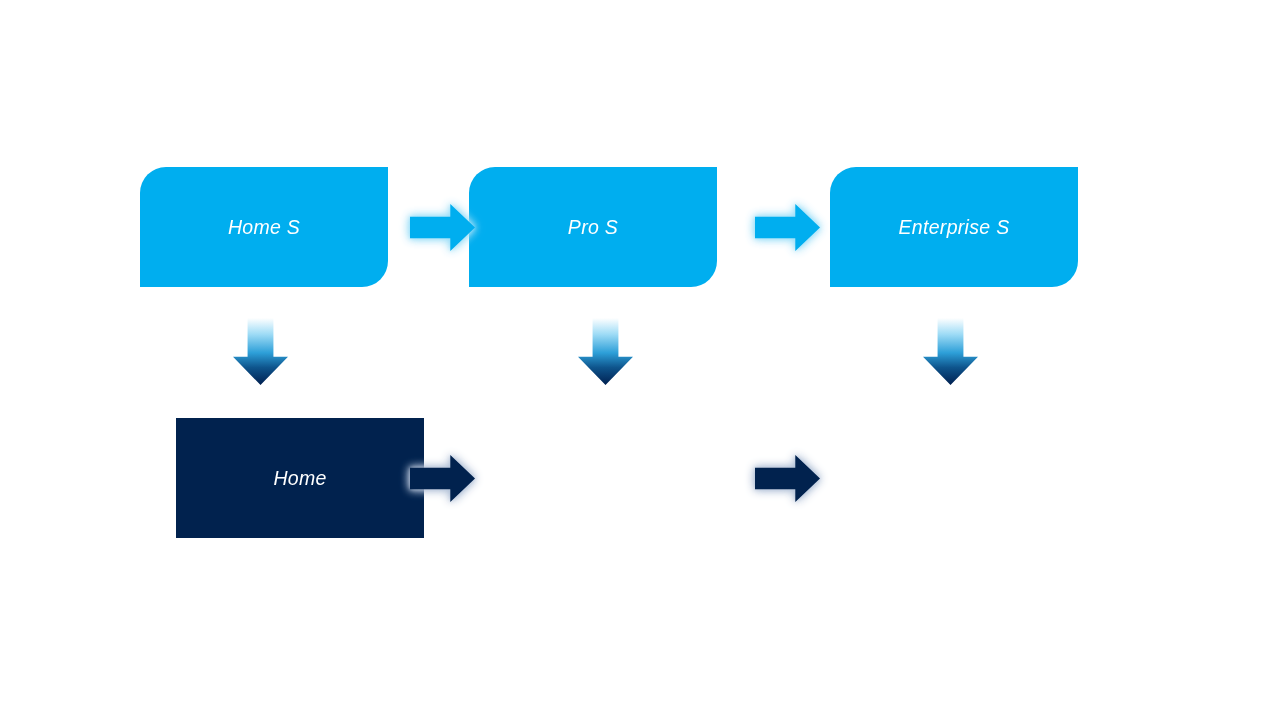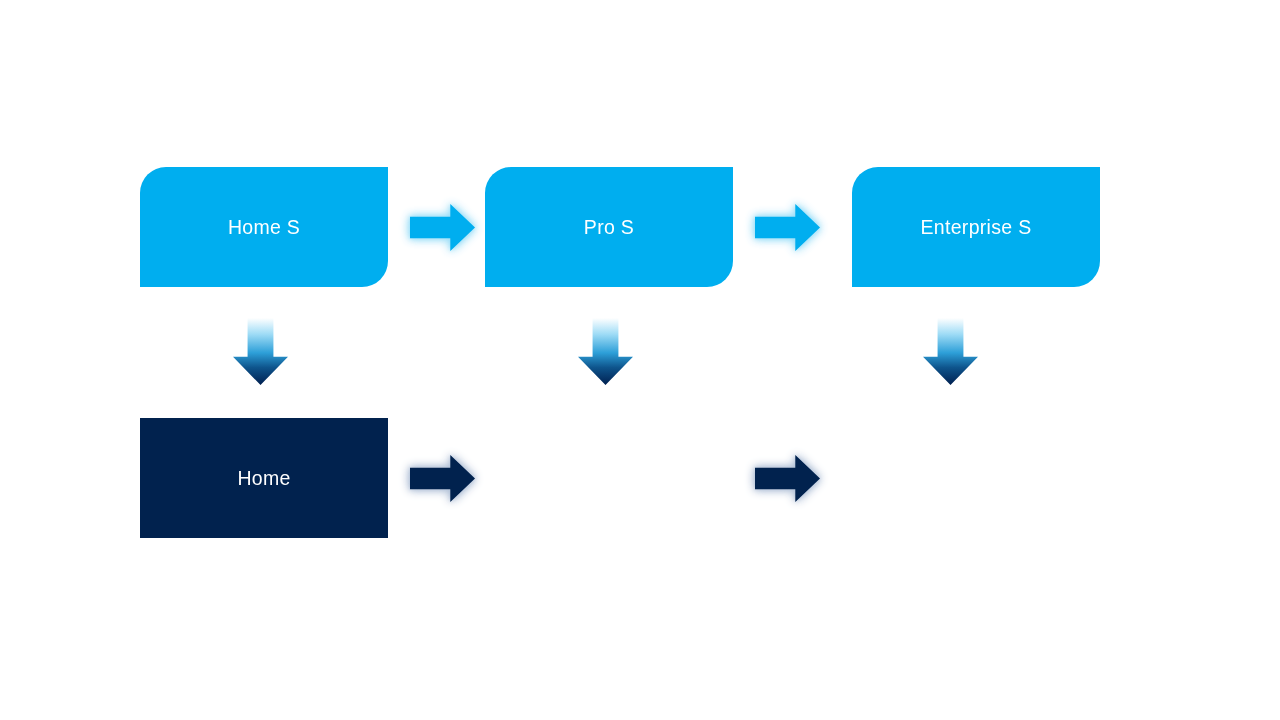--- a/index.html
+++ b/index.html
@@ -25,20 +25,21 @@
     background: var(--slide-bg);
     font-family: "Liberation Sans", sans-serif;
     overflow: hidden;
   }
 
   .slide {
     position: relative;
     width: 1280px;
     height: 712px;
     background: var(--slide-bg);
+    font-style: italic;
   }
 
   
   .box {
     position: absolute;
     width: 248px;
     height: 120px;
     display: flex;
     align-items: center;
     justify-content: center;
@@ -50,24 +51,25 @@
   }
   .box.top-row-box {
     top: 167px;
     background: var(--top-box);
     border-radius: 26px 0 26px 0;
   }
   .box.bottom-row-box {
     top: 418px;
     background: var(--bottom-box);
     border-radius: 0;
+    margin-left: 36px;
   }
   .col-1 { left: 140px; }
-  .col-2 { left: 485px; }
-  .col-3 { left: 852px; align-items: center; }
+  .col-2 { left: 469px; }
+  .col-3 { left: 830px; align-items: center; }
 
   
   .h-arrow-wrap {
     position: absolute;
     width: 65px;
     height: 47px;
   }
   .h-arrow-wrap.on-top-row {
     top: 204px;
     filter: drop-shadow(0 0 5px var(--top-arrow-glow)) drop-shadow(0 0 2px var(--top-arrow-glow));

